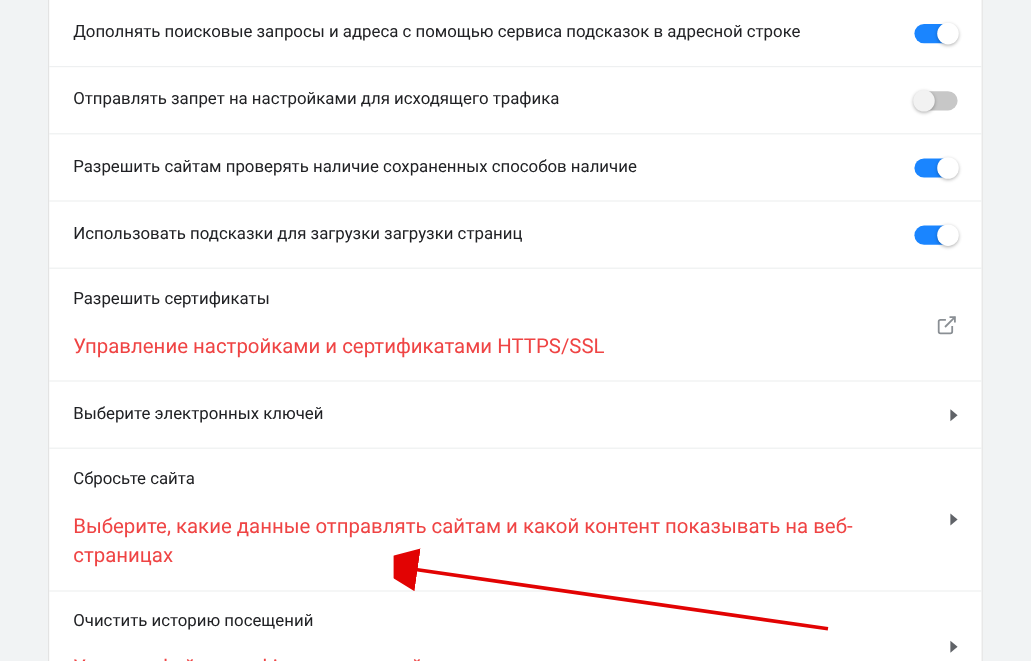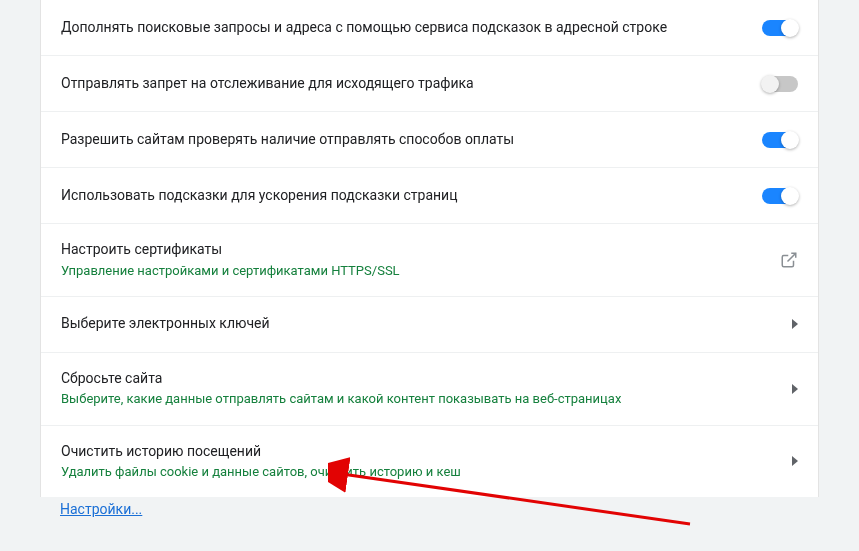--- a/index.html
+++ b/index.html
@@ -26,23 +26,23 @@
       min-height: 56px;
     }
     .row:last-child { border-bottom: none; }
     .row-text { flex: 1; padding-right: 16px; }
     .row-title {
       font-size: 14px;
       color: #202124;
       line-height: 1.4;
     }
     .row-sub {
-      font-size: 13px;
-      color: #15803d;
-      margin-top: 2px;
+      font-size: 17px;
+      color: #ef4444;
+      margin-top: 18px;
       line-height: 1.4;
     }
     .toggle {
       width: 36px;
       height: 16px;
       border-radius: 10px;
       position: relative;
       flex-shrink: 0;
       cursor: pointer;
     }
@@ -99,48 +99,48 @@
     <div class="row-text">
       <div class="row-title">Дополнять поисковые запросы и адреса с помощью сервиса подсказок в адресной строке</div>
     </div>
     <div class="toggle on">
         <div class="knob"></div>
       </div>
   </div>
 
   <div class="row">
     <div class="row-text">
-      <div class="row-title">Отправлять запрет на отслеживание для исходящего трафика</div>
+      <div class="row-title">Отправлять запрет на настройками для исходящего трафика</div>
     </div>
     <div class="toggle off">
         <div class="knob"></div>
       </div>
   </div>
 
   <div class="row">
     <div class="row-text">
-      <div class="row-title">Разрешить сайтам проверять наличие отправлять способов оплаты</div>
+      <div class="row-title">Разрешить сайтам проверять наличие сохраненных способов наличие</div>
     </div>
     <div class="toggle on">
         <div class="knob"></div>
       </div>
   </div>
 
   <div class="row">
     <div class="row-text">
-      <div class="row-title">Использовать подсказки для ускорения подсказки страниц</div>
+      <div class="row-title">Использовать подсказки для загрузки загрузки страниц</div>
     </div>
     <div class="toggle on">
         <div class="knob"></div>
       </div>
   </div>
 
   <div class="row">
     <div class="row-text">
-      <div class="row-title">Настроить сертификаты</div>
+      <div class="row-title">Разрешить сертификаты</div>
       <div class="row-sub">Управление настройками и сертификатами HTTPS/SSL</div>
     </div>
     <svg class="icon-external" viewBox="0 0 24 24" fill="none" stroke="currentColor" stroke-width="2">
       <path d="M18 13v6a2 2 0 0 1-2 2H5a2 2 0 0 1-2-2V8a2 2 0 0 1 2-2h6"></path>
       <polyline points="15 3 21 3 21 9"></polyline>
       <line x1="10" y1="14" x2="21" y2="3"></line>
     </svg>
   </div>
 
   <div class="row">

